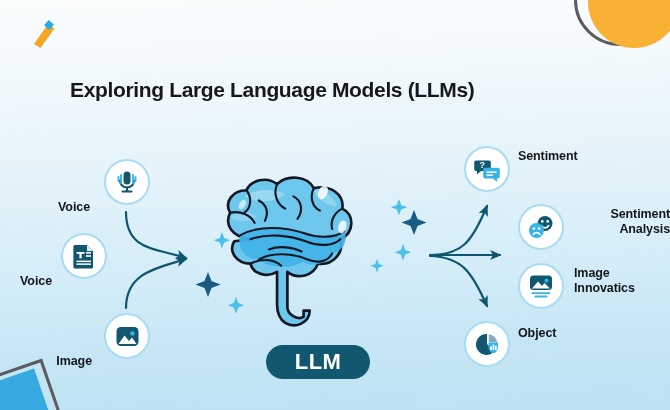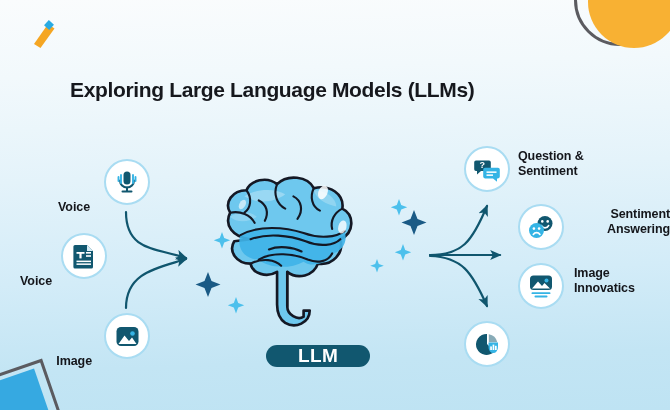--- a/index.html
+++ b/index.html
@@ -117,25 +117,25 @@
   }
   .label-right { text-align: left; }
   .label-left  { text-align: right; margin-top: 25px; }
 
   
   .llm-badge {
     position: absolute;
     left: 266px;
     top: 345px;
     width: 104px;
-    height: 22px;
+    height: 34px;
     border-radius: 17px;
     background: #11576f;
     color: #ffffff;
-    font-size: 19px;
+    font-size: 22px;
     font-weight: bold;
     letter-spacing: .4px;
     display: flex;
     align-items: center;
     justify-content: center;
   }
 
   .layer { position: absolute; left: 0; top: 0; }
 </style>
 </head>
@@ -298,21 +298,20 @@
         <text x="9.2" y="12.4" font-family="Liberation Sans, sans-serif" font-size="9" font-weight="bold" fill="#ffffff" text-anchor="middle">?</text>
         <path d="M12 11.8 h13 A1.8 1.8 0 0 1 26.8 13.6 v7 A1.8 1.8 0 0 1 25 22.4 h-1 v3.4 l-4 -3.4 h-8 A1.8 1.8 0 0 1 10.2 20.6 v-7 A1.8 1.8 0 0 1 12 11.8 Z" fill="#35b4e5"></path>
         <g fill="#ffffff">
           <rect x="13.5" y="15.4" width="10" height="1.5"></rect>
           <rect x="13.5" y="18.4" width="6.5" height="1.5"></rect>
         </g>
       </svg>
     </span>
   </div>
   <div class="node-label label-right" style="left:518px; top:149px; width:130px;">
-    <div>Question &amp;</div>
     <div>Sentiment</div>
   </div>
 
   <div class="node" style="left:518px; top:204px;">
     <span>
       <svg width="28" height="26" viewBox="0 0 28 26">
         <circle cx="18" cy="9.5" r="7.5" fill="#11576f"></circle>
         <g fill="#ffffff">
           <circle cx="15.3" cy="7.4" r="1.3"></circle>
           <circle cx="20.7" cy="7.4" r="1.3"></circle>
@@ -322,21 +321,21 @@
         <g fill="#ffffff">
           <circle cx="6.9" cy="14.6" r="1.3"></circle>
           <circle cx="12.1" cy="14.6" r="1.3"></circle>
         </g>
         <path d="M6.3 20.4 a4 4 0 0 1 6.6 0" fill="none" stroke="#ffffff" stroke-width="1.7" stroke-linecap="round"></path>
       </svg>
     </span>
   </div>
   <div class="node-label label-right" style="left:574px; top:207px; width:96px;text-align:right;">
     <div>Sentiment</div>
-    <div>Answering</div>
+    <div>Analysis</div>
   </div>
 
   <div class="node" style="left:518px; top:263px;">
     <span>
       <svg width="28" height="26" viewBox="0 0 28 26">
         <rect x="3" y="2.5" width="22" height="14.5" rx="3.5" fill="#11576f"></rect>
         <circle cx="19.5" cy="7.5" r="2" fill="#35b4e5"></circle>
         <path d="M5 15.5 L11 8.5 L15 13 L17.5 10 L23 15.5 Z" fill="#ffffff"></path>
         <g fill="#35b4e5">
           <rect x="4.5" y="19.3" width="19" height="1.8" rx="0.9"></rect>
@@ -358,15 +357,16 @@
         <path d="M14.5 11.5 h9.5 v4.2 a4.7 6 0 0 1 -4.75 6.3 a4.7 6 0 0 1 -4.75 -6.3 Z" fill="#35b4e5"></path>
         <g fill="#ffffff">
           <rect x="16.2" y="15.4" width="1.7" height="3.6"></rect>
           <rect x="18.6" y="13.6" width="1.7" height="5.4"></rect>
           <rect x="21" y="14.8" width="1.7" height="4.2"></rect>
         </g>
       </svg>
     </span>
   </div>
   <div class="node-label label-right" style="left:518px; top:326px; width:120px;">
+    <div>Object</div>
   </div>
 
 </div>
 
 </body></html>

